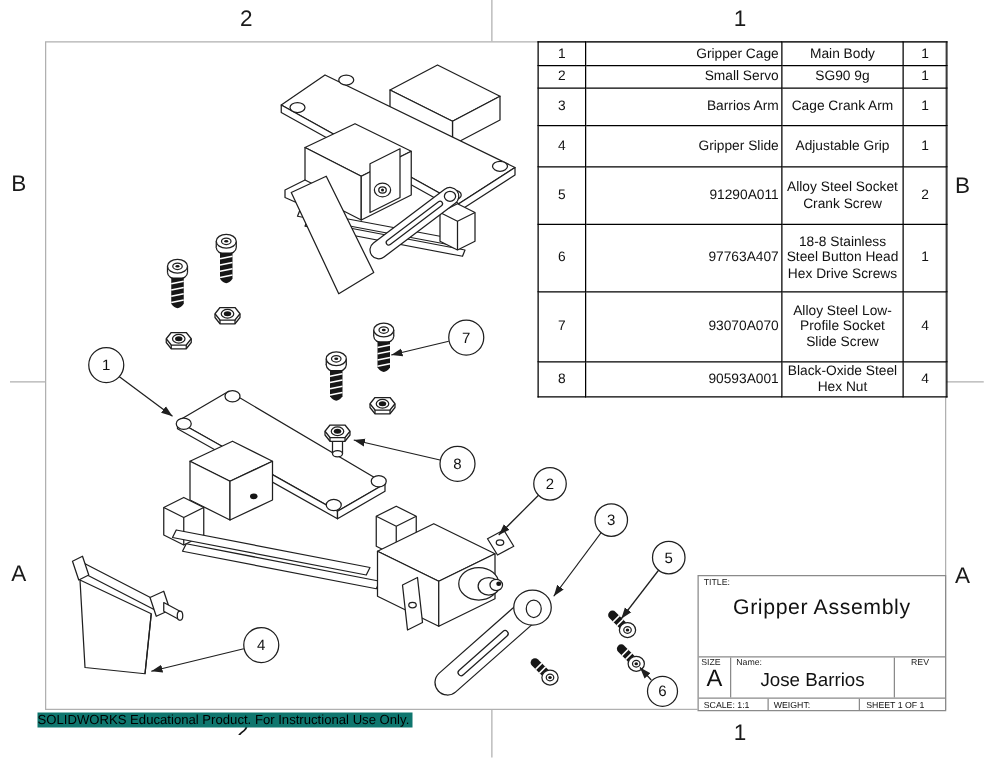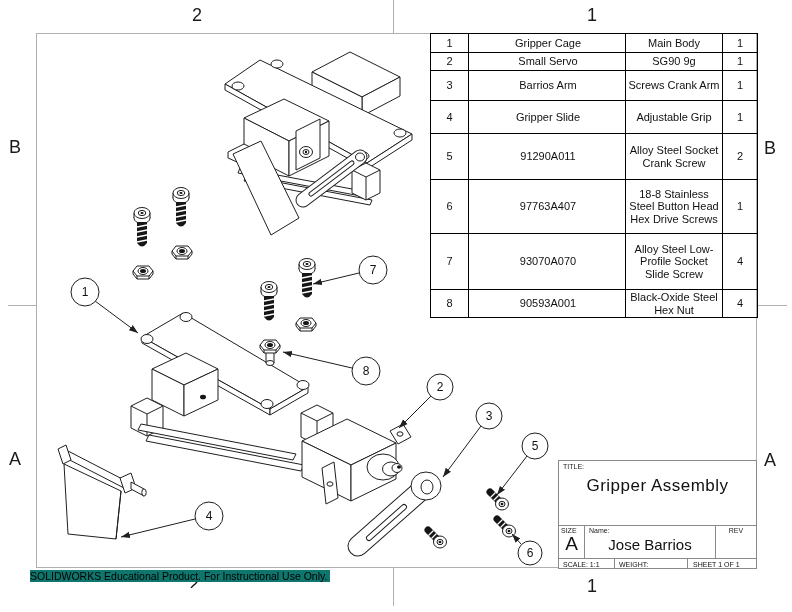--- a/index.html
+++ b/index.html
@@ -9,21 +9,21 @@
          border:1px solid #b0b0b0;box-sizing:border-box;}
   .tick{position:absolute;background:#b0b0b0;}
   .zone{position:absolute;font-size:18px;color:#1a1a1a;transform:translateX(-50%);}
   .zone.side{transform:none;}
   .clip2{position:absolute;left:189px;top:575px;width:16px;height:13px;overflow:hidden;}
   .clip2 span{font-size:18px;line-height:18px;}
   
   table.bom{position:absolute;left:430px;top:33px;border-collapse:collapse;table-layout:fixed;}
   table.bom td,table.bom th{border:1px solid #000;font-size:11px;line-height:1.15;
       font-weight:normal;text-align:center;vertical-align:middle;padding:0 2px;box-sizing:border-box;}
-  table.bom td.pn{text-align:center;padding-left:4px;margin-top:27px;}
+  table.bom td.pn{text-align:right;padding-left:4px;margin-top:27px;}
   
   .tblock{position:absolute;left:558px;top:460px;width:199px;height:109px;box-sizing:border-box;
           border:1px solid #8a8a8a;background:#fff;display:flex;flex-direction:column;}
   .tb-lbl{font-size:7px;color:#222;}
   .tb-titlecell{height:64px;box-sizing:border-box;padding:2px 4px;}
   .tb-title{font-size:17px;text-align:center;margin-top:6px;letter-spacing:.5px;}
   .tb-mid{height:33px;box-sizing:border-box;border-top:1px solid #8a8a8a;display:flex;}
   .tb-size{width:25px;box-sizing:border-box;padding:1px 2px;}
   .tb-sizeval{font-size:19px;text-align:center;line-height:20px;}
   .tb-name{flex:1;box-sizing:border-box;border-left:1px solid #8a8a8a;border-right:1px solid #8a8a8a;padding:1px 4px;}
@@ -246,21 +246,21 @@
     </tr>
     <tr style="height:18px">
       <td>2</td>
       <td class="pn">Small Servo</td>
       <td>SG90 9g</td>
       <td>1</td>
     </tr>
     <tr style="height:30px">
       <td>3</td>
       <td class="pn">Barrios Arm</td>
-      <td>Screws Crank Arm</td>
+      <td>Cage Crank Arm</td>
       <td>1</td>
     </tr>
     <tr style="height:33px">
       <td>4</td>
       <td class="pn">Gripper Slide</td>
       <td>Adjustable Grip</td>
       <td>1</td>
     </tr>
     <tr style="height:46px">
       <td>5</td>

